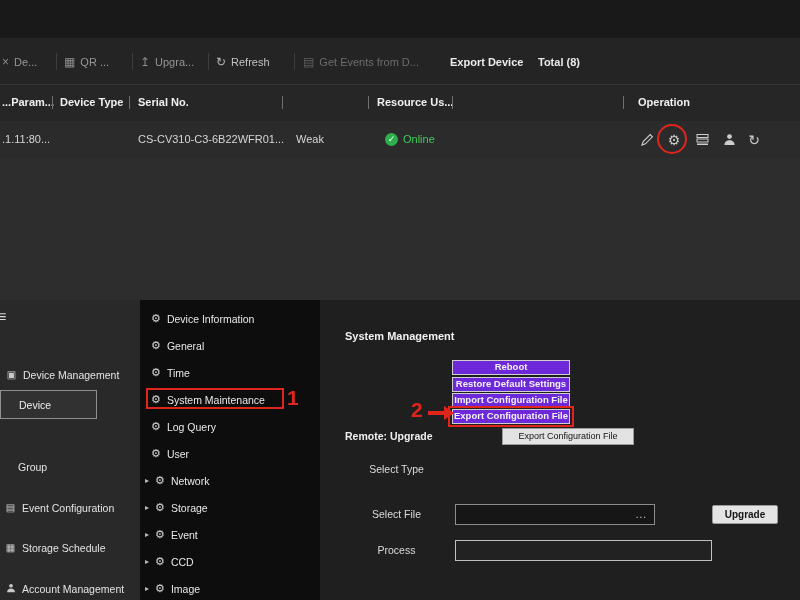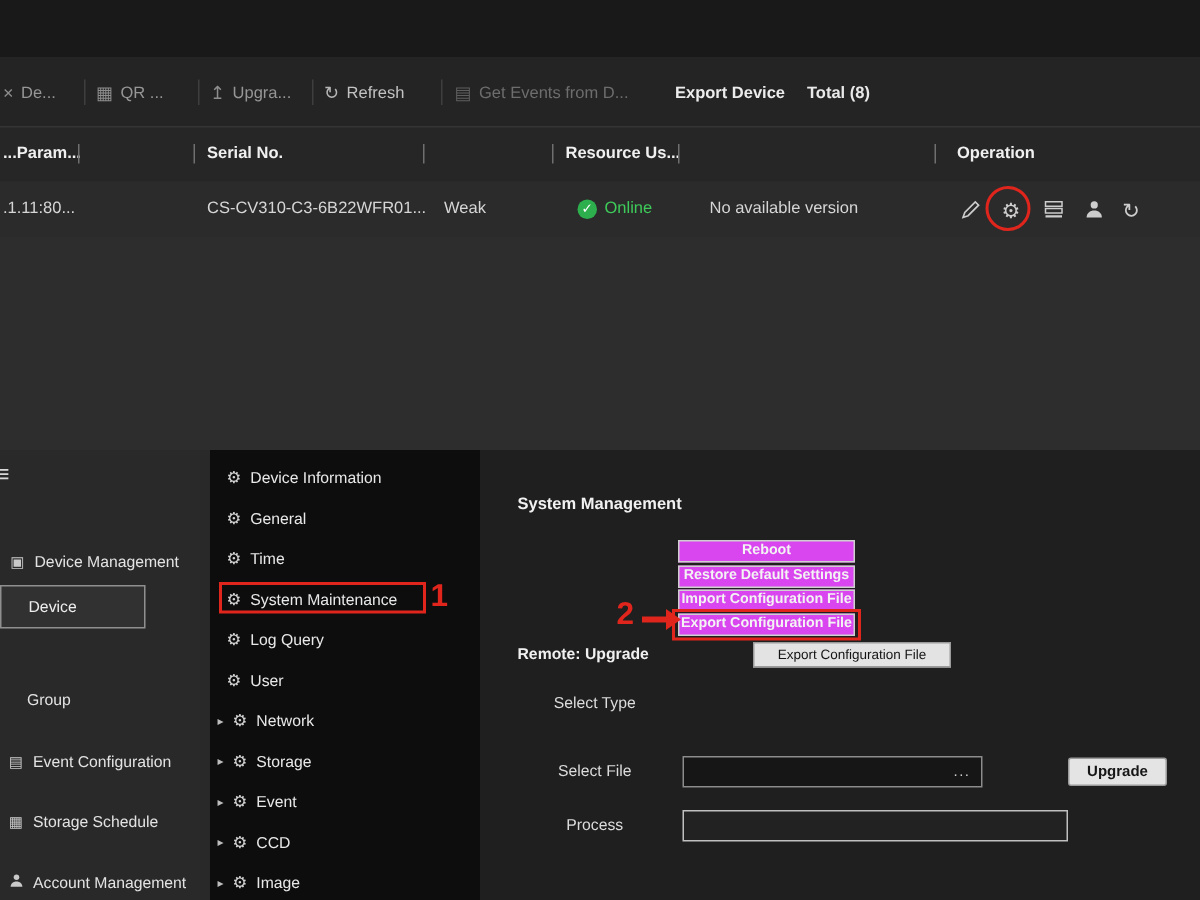--- a/index.html
+++ b/index.html
@@ -58,21 +58,21 @@
   .side-selected { position:absolute; left:0; top:390px; width:97px; height:29px; background:#313131;
                    border:1px solid #8f8f8f; display:flex; align-items:center; padding-left:18px;
                    color:#eee; font-size:10.5px; cursor:pointer; }
 
   .nav-item { position:absolute; display:flex; align-items:center; gap:6px; height:15px;
               color:#e8e8e8; font-size:10.5px; white-space:nowrap; cursor:pointer; }
   .gear { color:#d5d5d5; font-size:11px; }
   .exp { color:#bdbdbd; font-size:8px; }
 
   .panel-title { position:absolute; left:345px; top:330px; color:#f1f1f1; font-size:11px; font-weight:bold; }
-  .pbtn { position:absolute; left:452px; width:118px; height:15px; background:#d946ef; border:1px solid #cfcfcf;
+  .pbtn { position:absolute; left:452px; width:118px; height:15px; background:#6d28d9; border:1px solid #cfcfcf;
           color:#f3f3f3; font-size:9.5px; font-weight:bold; text-align:center; line-height:12px; cursor:pointer; }
   .tooltip { position:absolute; left:502px; top:428px; width:132px; height:17px; background:#e3e3e3;
              border:1px solid #9b9b9b; color:#141414; font-size:9px; line-height:15px; text-align:center; }
   .remote-title { position:absolute; left:345px; top:430px; color:#f0f0f0; font-size:10.5px; font-weight:bold; }
 
   .flabel { position:absolute; left:345px; width:103px; text-align:center; color:#dcdcdc; font-size:10.5px; }
   .field { position:absolute; background:#161616; border:1px solid #8c8c8c; color:#e6e6e6; font-size:10px; }
   .dropdown { left:455px; top:459px; width:163px; height:21px; display:flex; align-items:center;
               padding:0 6px; justify-content:space-between; cursor:pointer; }
   .dd-chev { color:#c4c4c4; font-size:8px; }
@@ -125,35 +125,35 @@
 
   <div class="tbn bright" style="left:450px">
     <span>Export Device</span>
   </div>
 
   <div class="total" style="left:538px">Total (8)</div>
 
 
   <span class="th" style="left:2px">...Param...</span>
   <span class="hsep" style="left:52px"></span>
+  <span class="th" style="left:60px">Device Type</span>
   <span class="hsep" style="left:129px"></span>
   <span class="th" style="left:138px">Serial No.</span>
   <span class="hsep" style="left:282px"></span>
   <span class="hsep" style="left:368px"></span>
   <span class="th" style="left:377px">Resource Us...</span>
   <span class="hsep" style="left:452px"></span>
   <span class="hsep" style="left:623px"></span>
   <span class="th" style="left:638px">Operation</span>
 
   <span class="td" style="left:2px">.1.11:80...</span>
   <span class="td" style="left:138px">CS-CV310-C3-6B22WFR01...</span>
   <span class="td" style="left:296px">Weak</span>
   <span class="online-dot">✓</span>
   <span class="td online-lbl">Online</span>
-  <span class="td" style="left:473px">No available version</span>
 
   <span class="oi" style="left:637px">
     <svg width="13" height="13" viewBox="0 0 13 13">
         <path d="M1 12l1.2-3.4 7-7 2.2 2.2-7 7L1 12z" fill="none" stroke="#cdcdcd" stroke-width="1.1"></path>
       </svg>
   </span>
   <span class="oi" style="left:664px">⚙</span>
   <span class="oi" style="left:692px">
     <svg width="13" height="13" viewBox="0 0 13 13">
         <rect x="1" y="1.5" width="11" height="3" fill="none" stroke="#cdcdcd"></rect>

